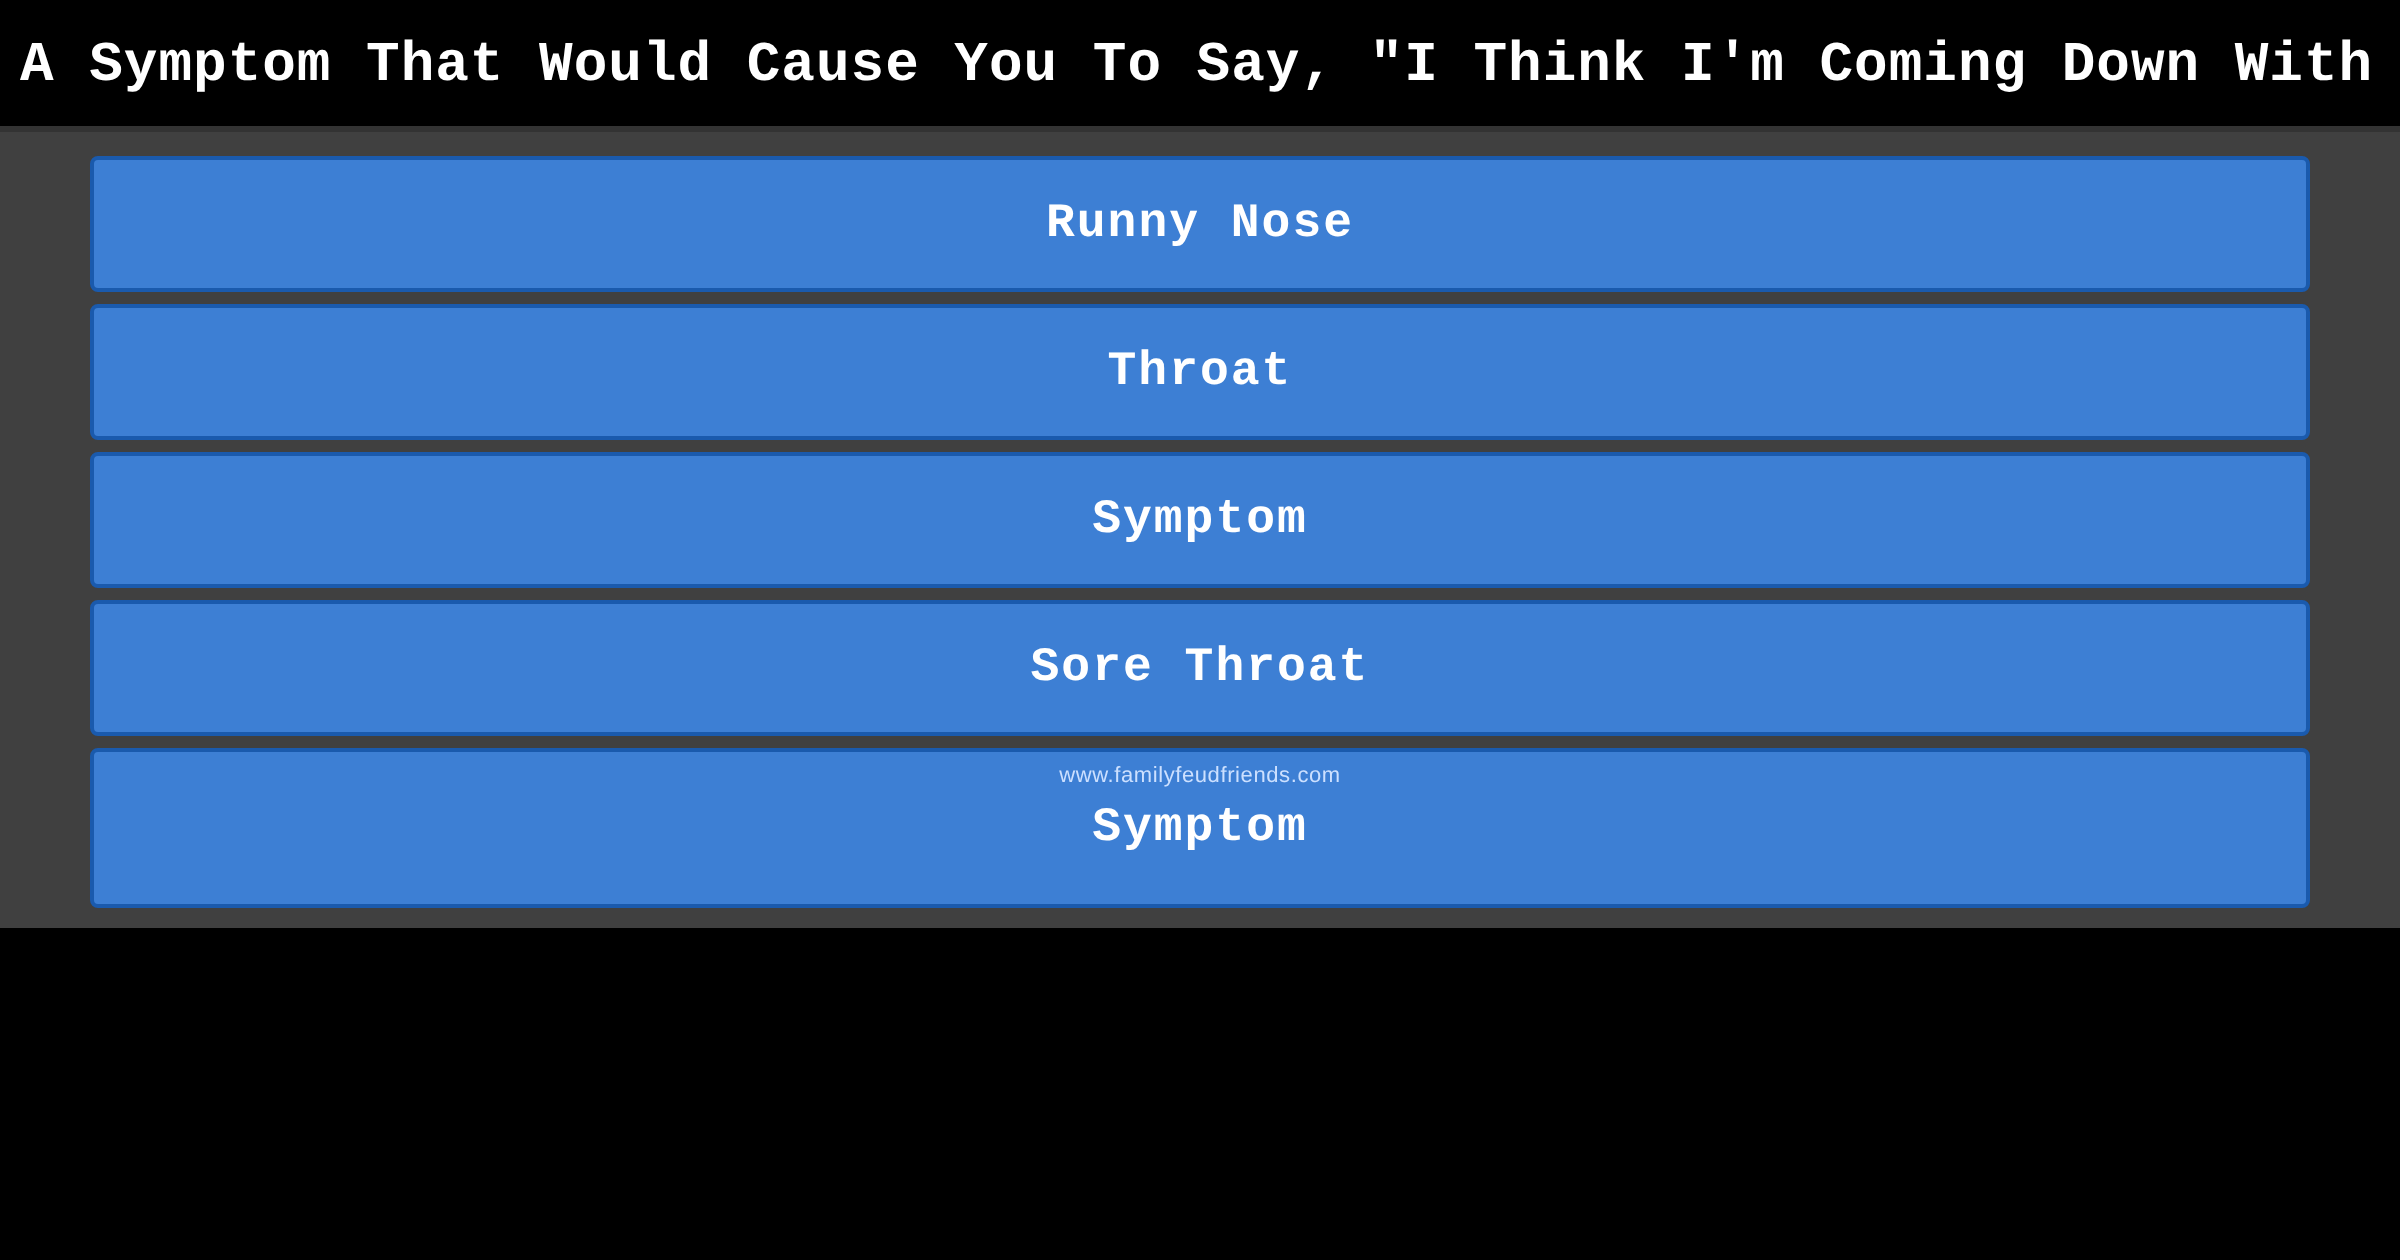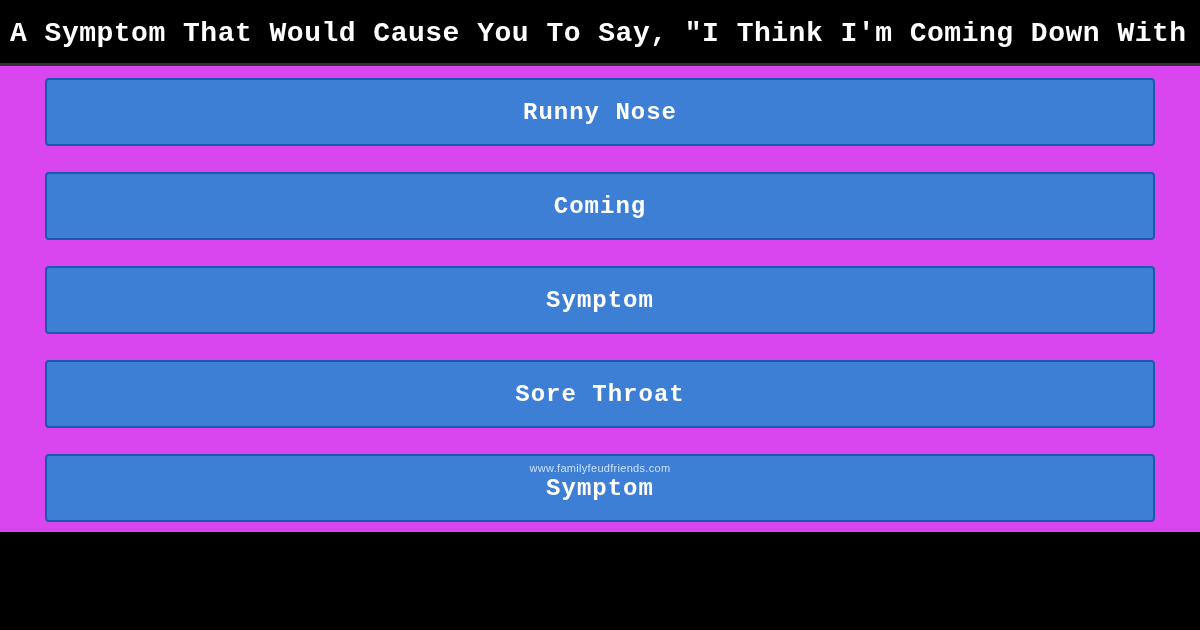--- a/index.html
+++ b/index.html
@@ -28,22 +28,22 @@
       font-weight: bold;
       font-family: 'Courier New', Courier, monospace;
       white-space: nowrap;
       letter-spacing: 0.5px;
     }
 
     .answers-container {
       padding: 12px 45px 10px 45px;
       display: flex;
       flex-direction: column;
-      gap: 26px;
-      background-color: #d946ef;
+      gap: 6px;
+      background-color: #404040;
     }
 
     .answer-row {
       background-color: #3d7fd4;
       border: 2px solid #1a5aad;
       border-radius: 4px;
       display: flex;
       align-items: center;
       justify-content: center;
       height: 68px;
@@ -64,36 +64,36 @@
       position: absolute;
       top: 6px;
       font-size: 11px;
       color: #cce0ff;
       font-weight: normal;
       font-family: Arial, sans-serif;
       letter-spacing: 0.3px;
     }
 
     .last-row {
-      height: 68px;
+      height: 80px;
     }
   </style>
 </head>
 <body>
 
 <div class="header">
   <span class="header-text">A Symptom That Would Cause You To Say, "I Think I'm Coming Down With Someth...</span>
 </div>
 
 <div class="answers-container" id="answers-list">
 <div class="answer-row">
       <span class="answer-text">Runny Nose</span>
     </div>
     <div class="answer-row">
-      <span class="answer-text">Coming</span>
+      <span class="answer-text">Throat</span>
     </div>
     <div class="answer-row">
       <span class="answer-text">Symptom</span>
     </div>
     <div class="answer-row">
       <span class="answer-text">Sore Throat</span>
     </div>
     <div class="answer-row last-row">
       <span class="website-label">www.familyfeudfriends.com</span>
       <span class="answer-text">Symptom</span>

